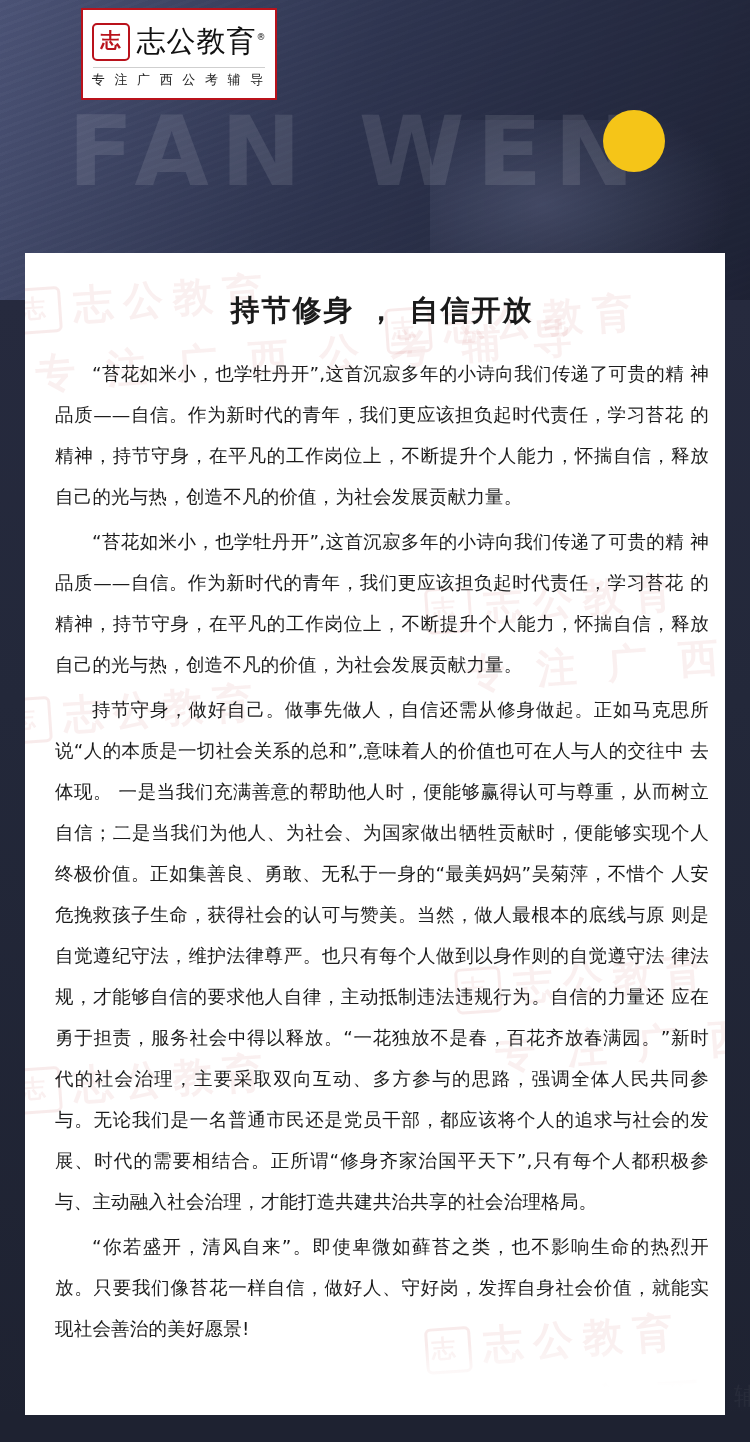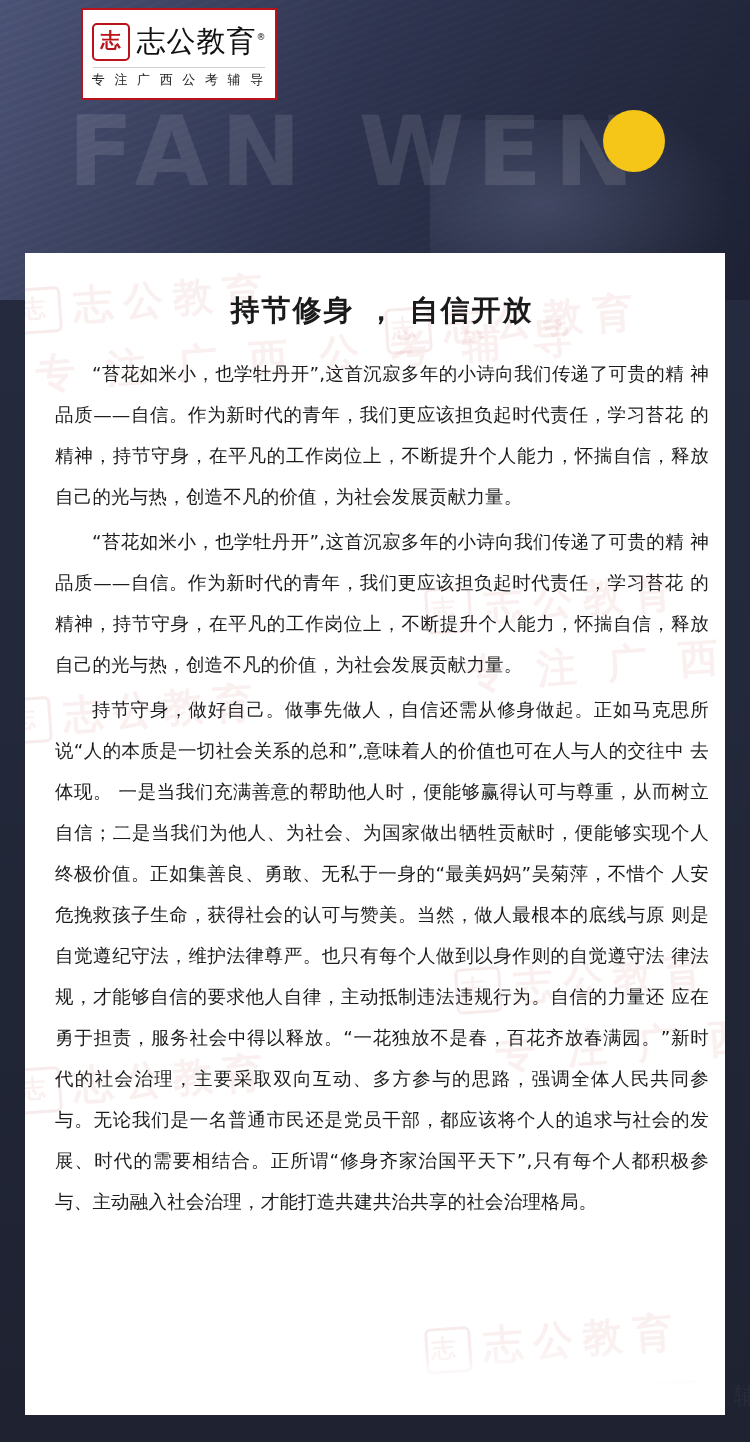--- a/index.html
+++ b/index.html
@@ -253,19 +253,20 @@
     <div class="card-wm small" style="left:470px; top:755px;">专 注 广 西 公 考 辅 导</div>
     <div class="card-wm" style="left:-10px; top:800px;"><span class="seal">志</span><span>志公教育</span></div>
     <div class="card-wm" style="left:400px; top:1060px;"><span class="seal">志</span><span>志公教育</span></div>
     <div class="card-wm small" style="left:420px; top:1115px;">专 注 广 西 公 考 辅 导</div>
 
     <div class="article">
       <div class="article-title">持节修身  ，  自信开放</div>
       <p class="para">“苔花如米小，也学牡丹开”,这首沉寂多年的小诗向我们传递了可贵的精 神品质——自信。作为新时代的青年，我们更应该担负起时代责任，学习苔花 的精神，持节守身，在平凡的工作岗位上，不断提升个人能力，怀揣自信，释放自己的光与热，创造不凡的价值，为社会发展贡献力量。</p>
       <p class="para">“苔花如米小，也学牡丹开”,这首沉寂多年的小诗向我们传递了可贵的精 神品质——自信。作为新时代的青年，我们更应该担负起时代责任，学习苔花 的精神，持节守身，在平凡的工作岗位上，不断提升个人能力，怀揣自信，释放自己的光与热，创造不凡的价值，为社会发展贡献力量。</p>
       <p class="para">持节守身，做好自己。做事先做人，自信还需从修身做起。正如马克思所说“人的本质是一切社会关系的总和”,意味着人的价值也可在人与人的交往中 去体现。 一是当我们充满善意的帮助他人时，便能够赢得认可与尊重，从而树立自信；二是当我们为他人、为社会、为国家做出牺牲贡献时，便能够实现个人终极价值。正如集善良、勇敢、无私于一身的“最美妈妈”吴菊萍，不惜个 人安危挽救孩子生命，获得社会的认可与赞美。当然，做人最根本的底线与原 则是自觉遵纪守法，维护法律尊严。也只有每个人做到以身作则的自觉遵守法 律法规，才能够自信的要求他人自律，主动抵制违法违规行为。自信的力量还 应在勇于担责，服务社会中得以释放。“一花独放不是春，百花齐放春满园。”新时代的社会治理，主要采取双向互动、多方参与的思路，强调全体人民共同参与。无论我们是一名普通市民还是党员干部，都应该将个人的追求与社会的发展、时代的需要相结合。正所谓“修身齐家治国平天下”,只有每个人都积极参与、主动融入社会治理，才能打造共建共治共享的社会治理格局。</p>
+      <p class="para">“你若盛开，清风自来”。即使卑微如藓苔之类，也不影响生命的热烈开放。只要我们像苔花一样自信，做好人、守好岗，发挥自身社会价值，就能实现社会善治的美好愿景!</p>
     </div>
 
     <div class="card-bottom-fade"></div>
   </div>
 
   <div class="footer-strip"></div>
 </div>
 
 </body></html>

